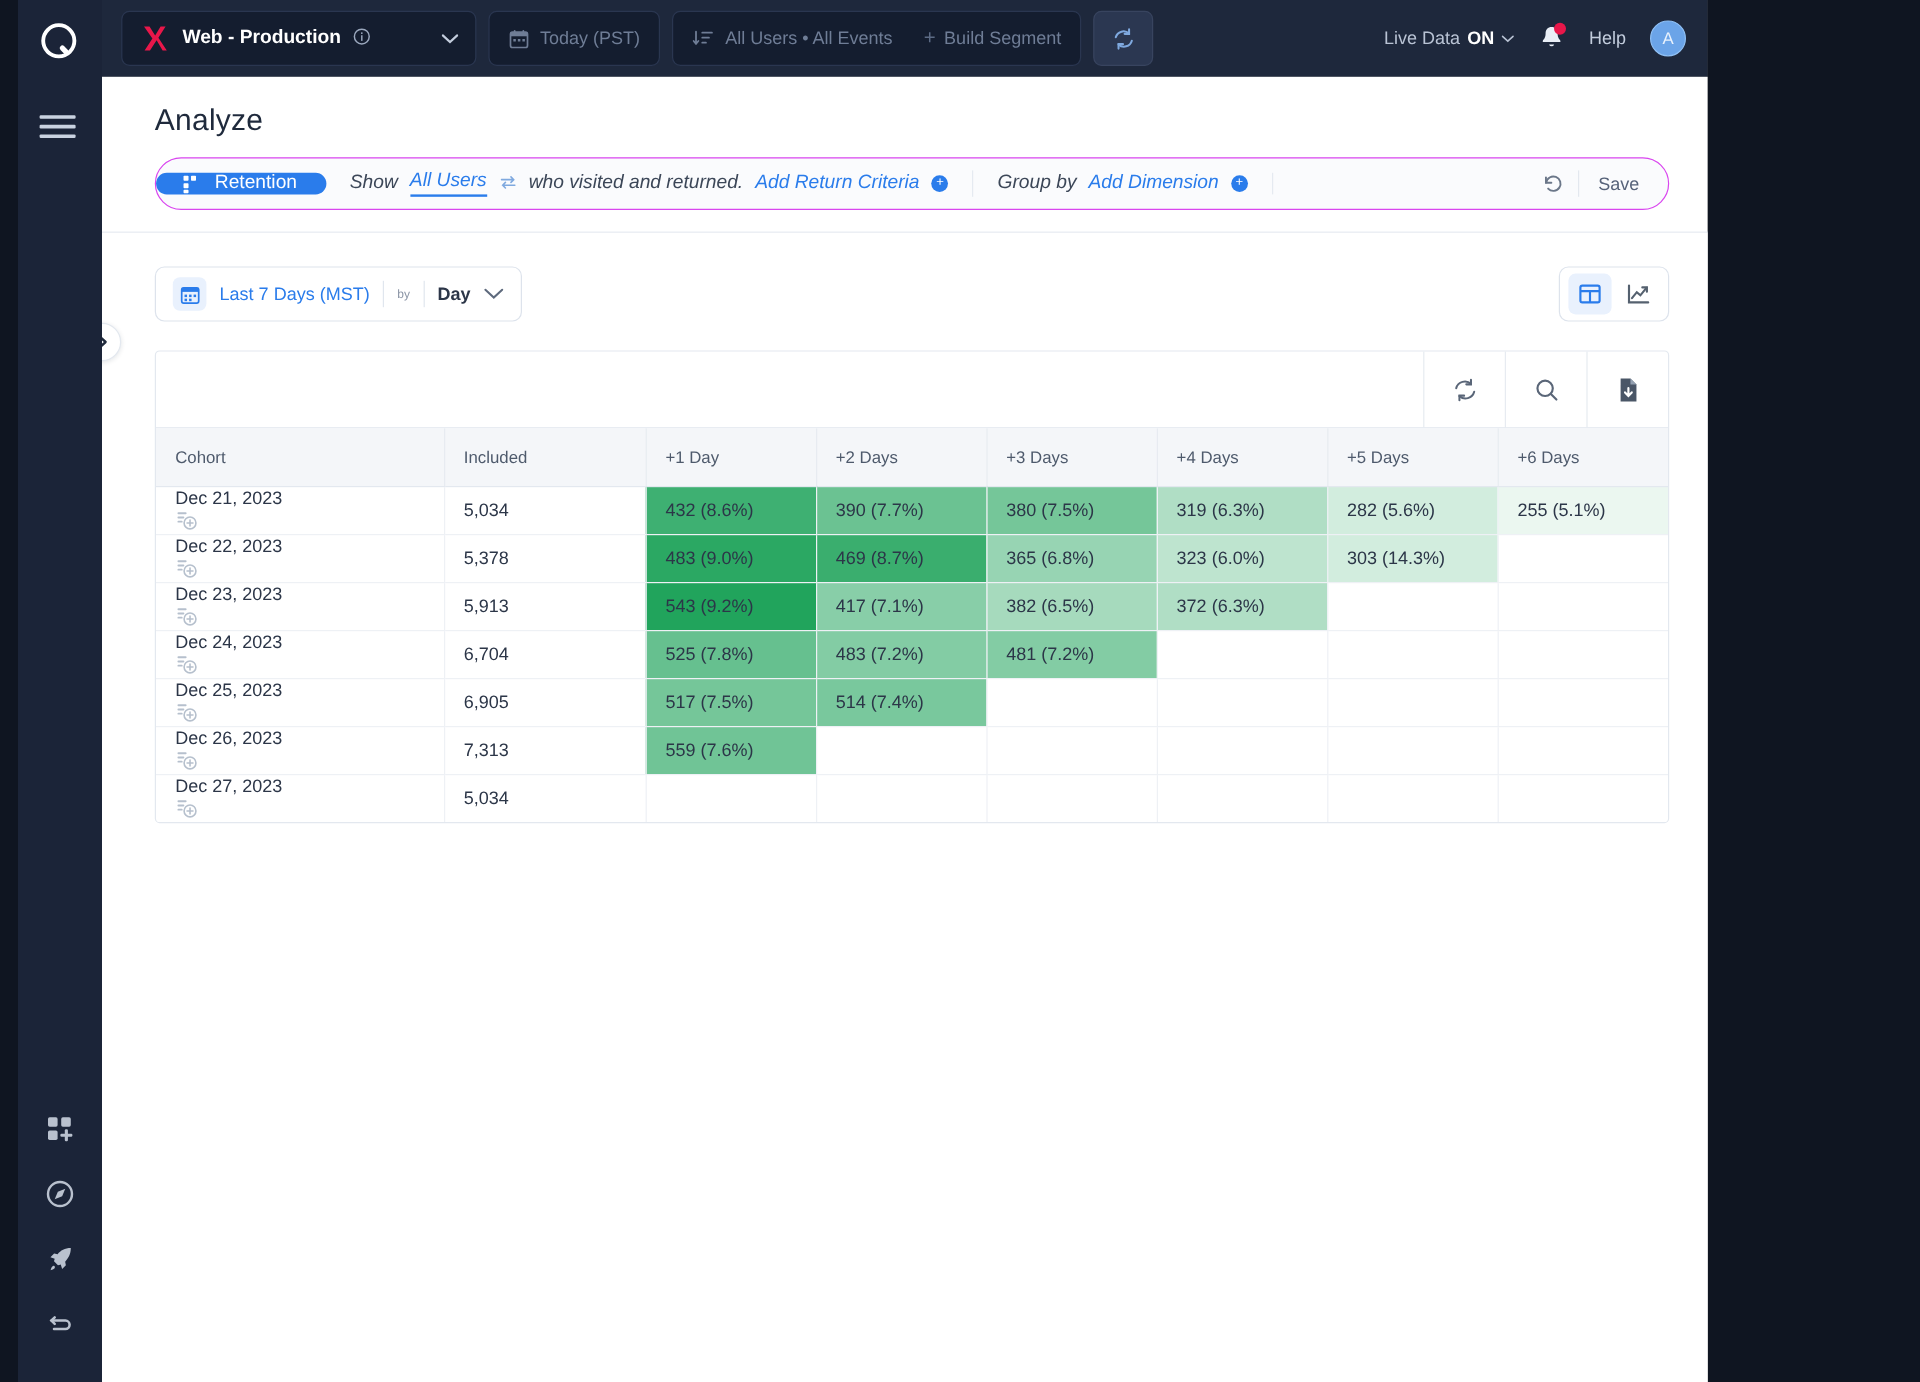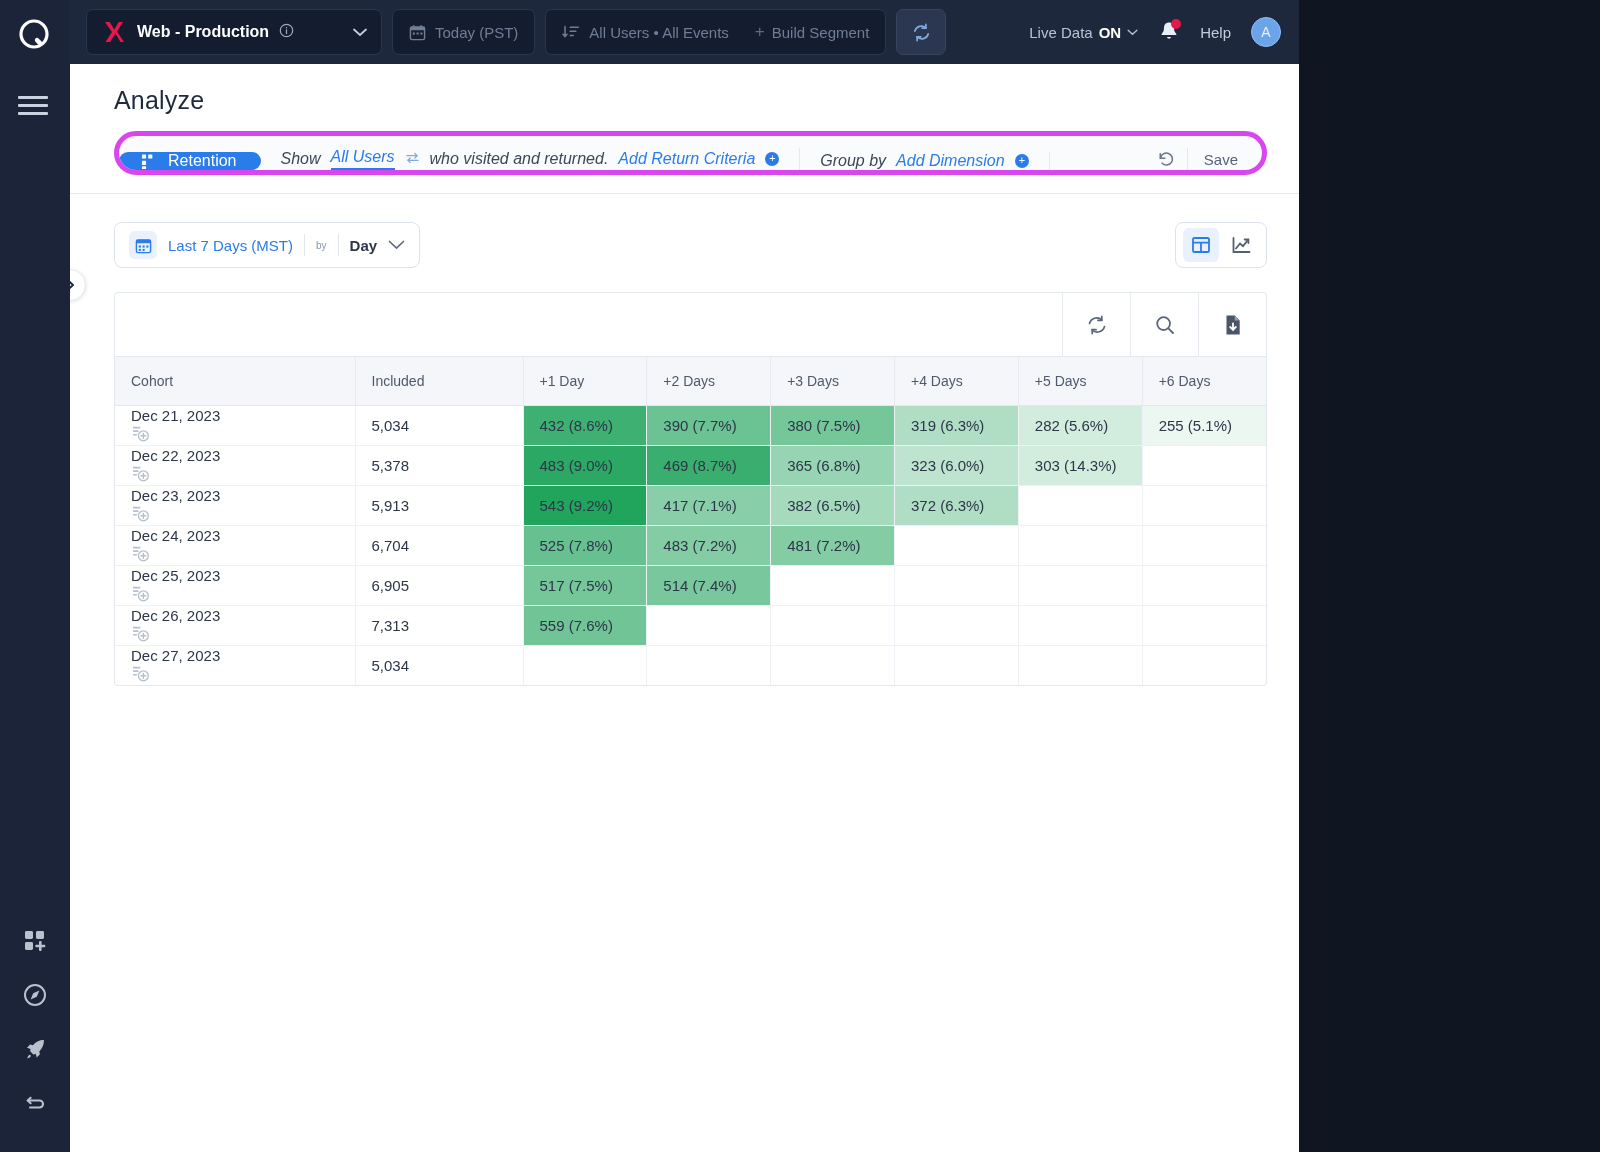--- a/index.html
+++ b/index.html
@@ -6,23 +6,24 @@
   html, body {
     width: 1600px; height: 1152px;
     background: #0f1521;
     font-family: "Liberation Sans", sans-serif;
     overflow: hidden;
   }
 
   
   .app {
     position: relative;
-    width: 1299px; height: 1152px;
+    width: 1408px; height: 1152px;
     background: #404040;
     display: flex;
+    margin-left: 15px;
   }
 
   
   .rail {
     width: 70px; height: 1152px;
     background: #1b2438;
     display: flex; flex-direction: column; align-items: center;
     flex: 0 0 70px;
     padding-top: 80px;
     position: relative;
@@ -143,23 +144,23 @@
     padding-bottom: 18px;
   }
   .page-title {
     font-size: 25px; color: #1f2a3c; font-weight: normal;
     margin-bottom: 16px; letter-spacing: .2px;
   }
 
   
   .qbar {
     height: 44px;
-    border: 5px solid #d946ef; border-radius: 22px;
+    border: 1px solid #d946ef; border-radius: 22px;
     background: #fafbfd;
-    display: flex; align-items: flex-end;
+    display: flex; align-items: center;
     overflow: hidden;
   }
   .qb-type {
     background: #2a7ceb; color: #fff;
     display: flex; align-items: center; gap: 10px;
     padding: 0 24px 0 22px; border-radius: 22px;
     font-size: 16px; cursor: pointer; white-space: nowrap;
   }
   .qb-sec {
     display: flex; align-items: center; gap: 10px;

